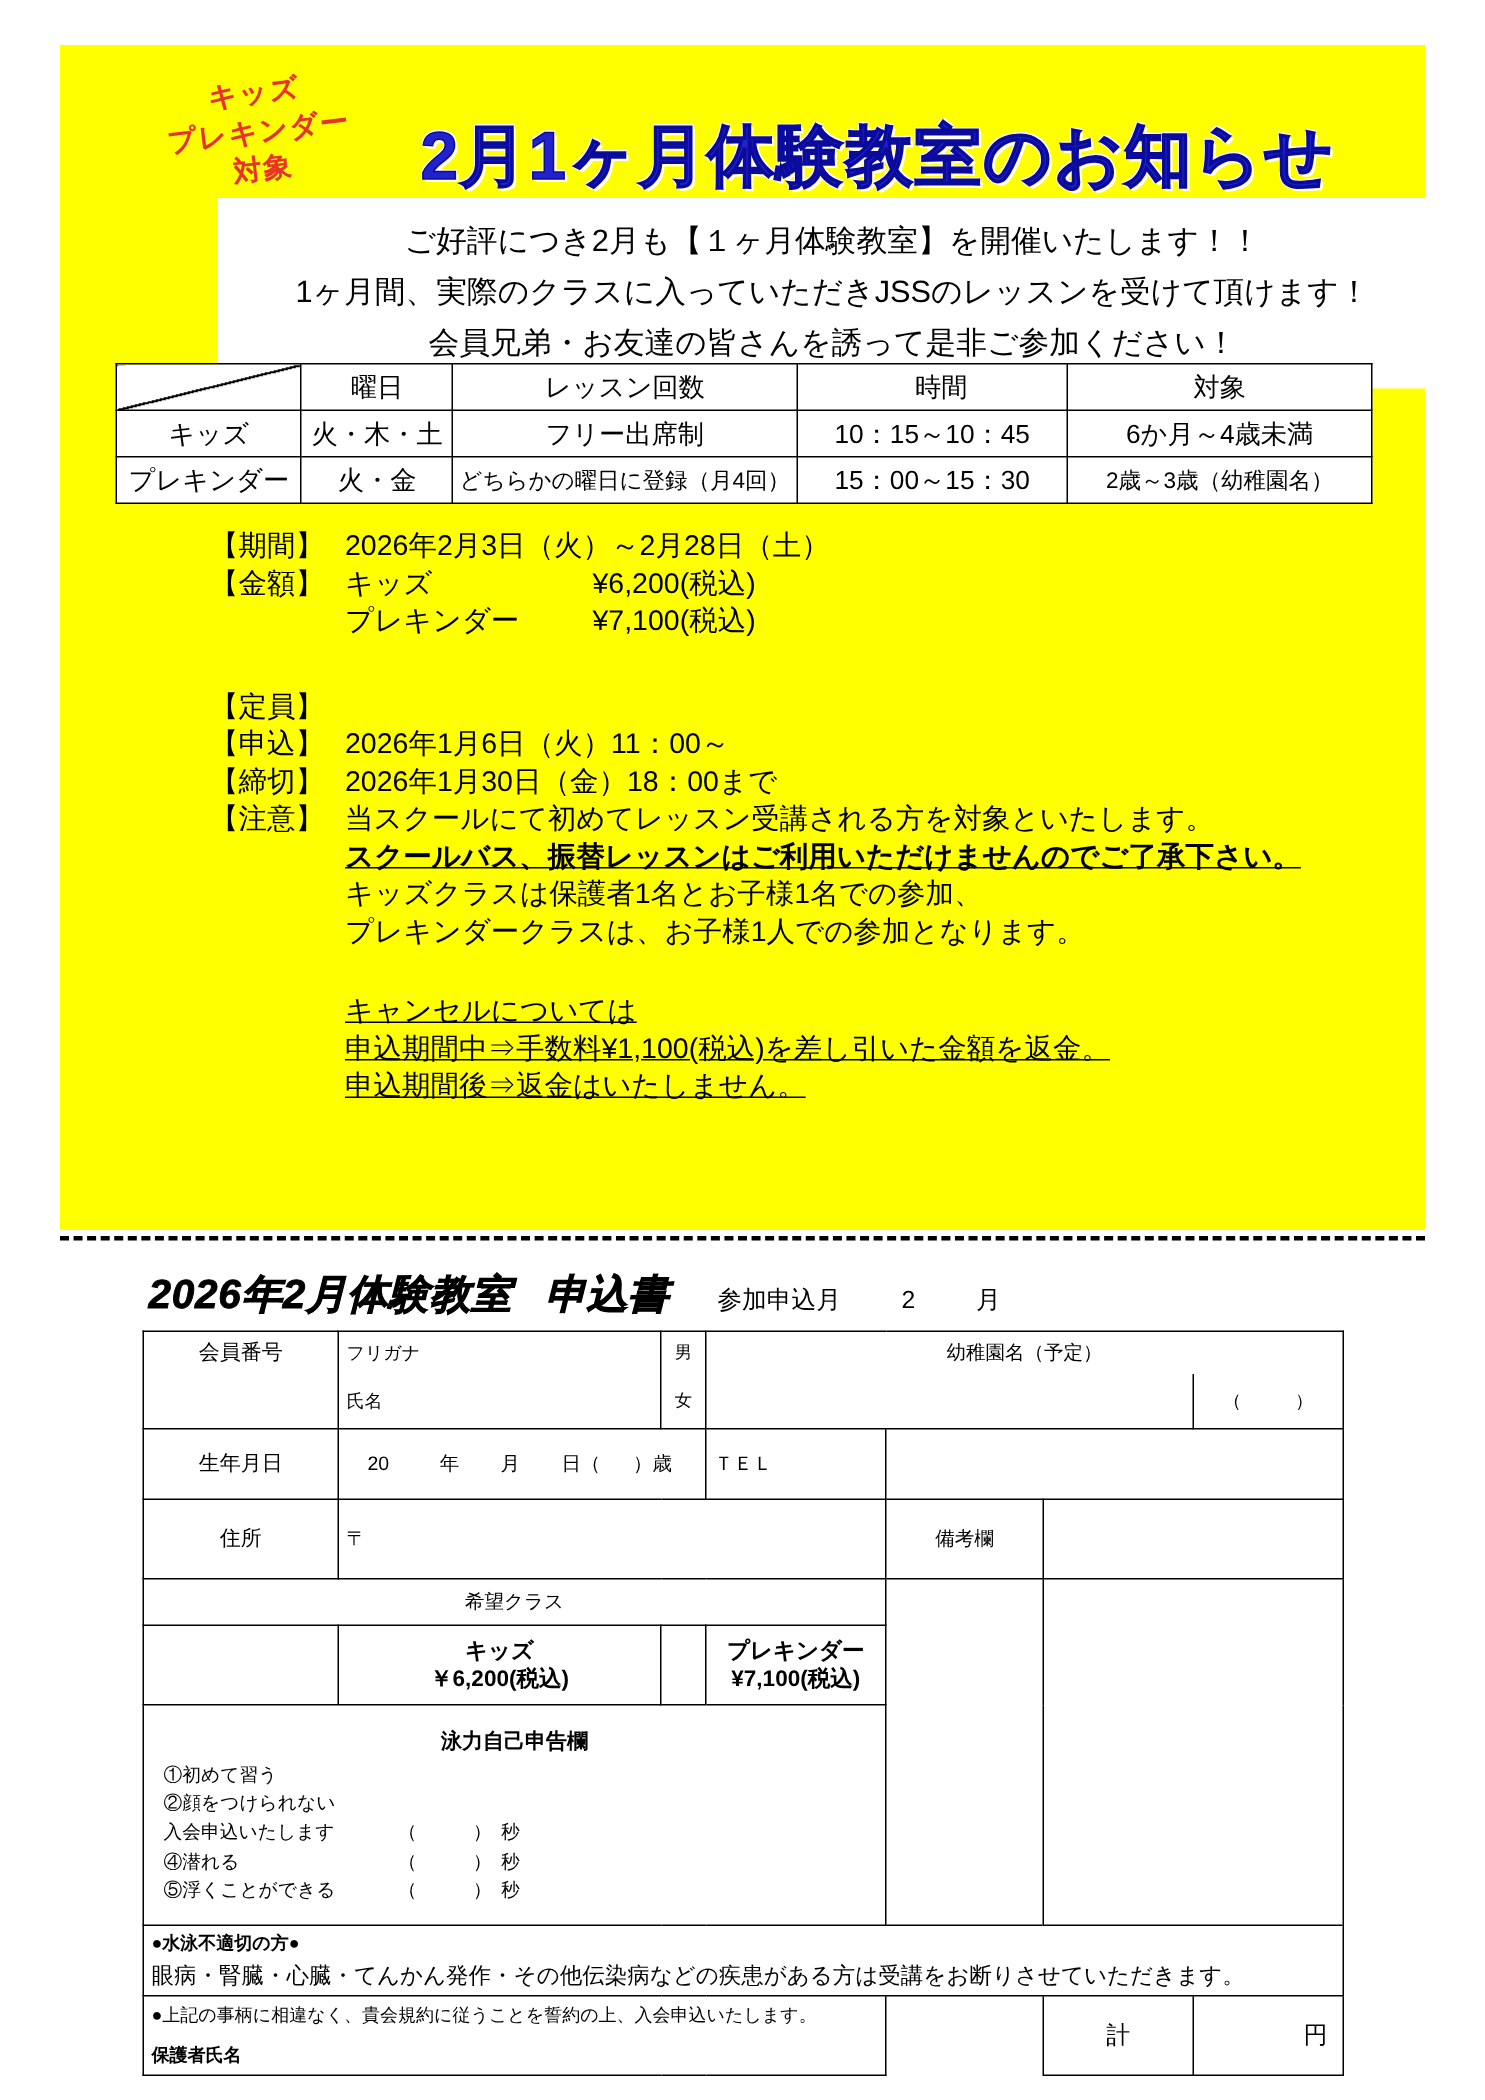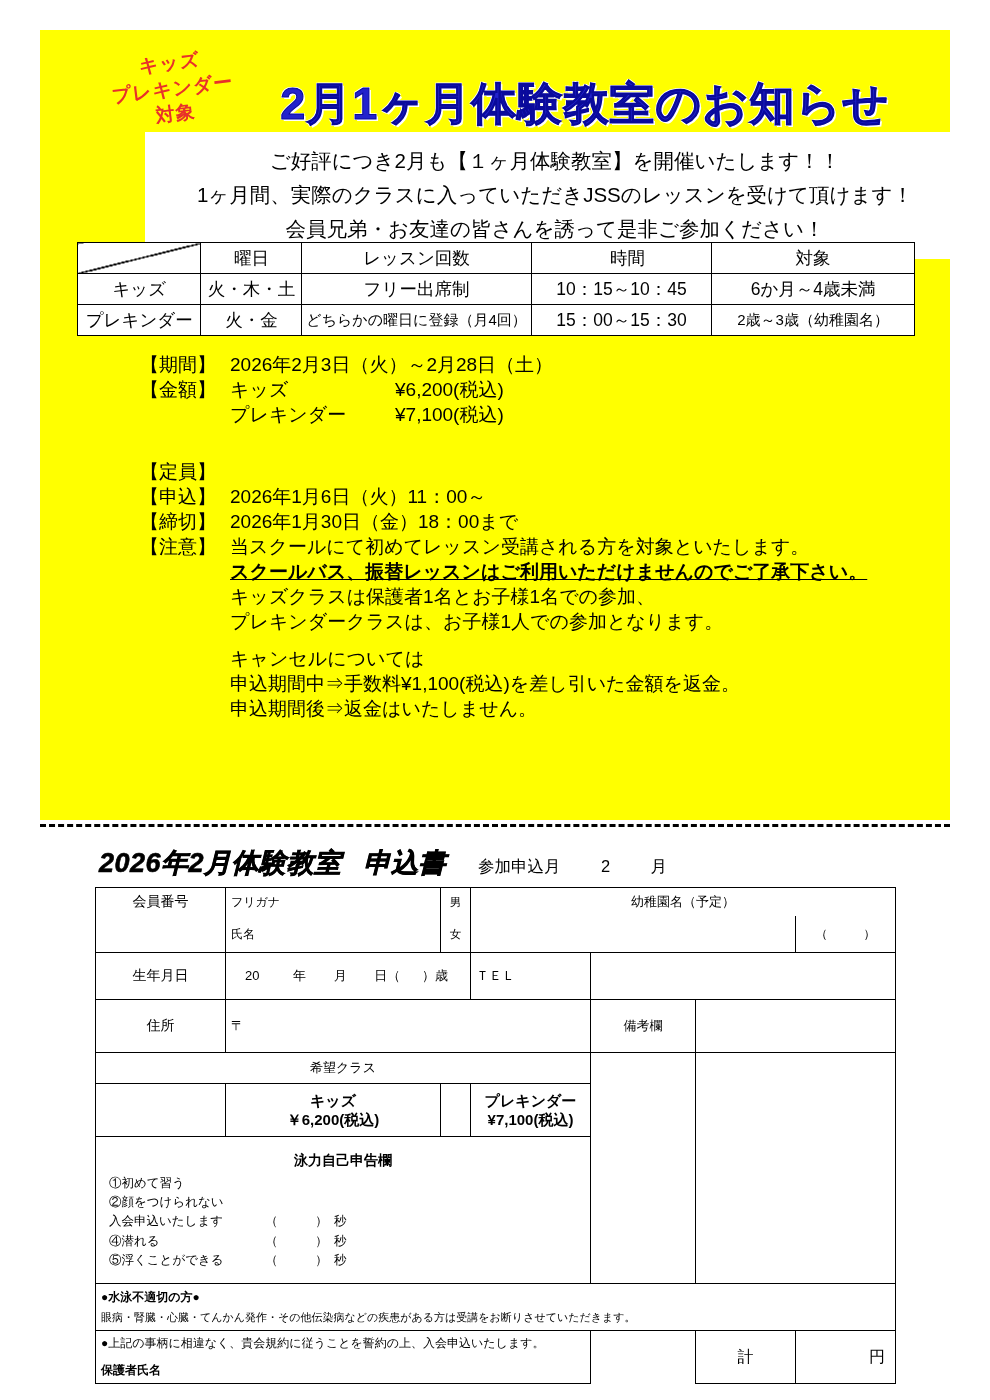--- a/index.html
+++ b/index.html
@@ -127,21 +127,21 @@
   .price-row {
     display: flex;
   }
   .price-name { width: 165px; }
   .underline-bold {
     font-weight: bold;
     text-decoration: underline;
     display: inline-block;
   }
   .gap-block { height: 26px; }
-  .cancel-block { margin-top: 18px; }
+  .cancel-block { margin-top: 34px; text-decoration: underline; }
   .cancel-block .line { margin-bottom: 6px; }
 
   
   .dash-sep {
     position: absolute;
     left: 40px;
     top: 824px;
     width: 910px;
     border-top: 3px dashed #000;
   }
@@ -206,21 +206,21 @@
     border-right: 1.3px dashed #000 !important;
   }
   .swim-list {
     font-size: 12.5px;
     line-height: 1.55;
     padding-left: 8px;
   }
   .swim-list .paren { display: inline-block; width: 75px; text-align: center; }
   .swim-title { text-align: center; font-weight: bold; font-size: 14px; padding: 2px 0 4px; }
   .note-line { font-size: 12px; }
-  .note-line2 { font-size: 11px; }
+  .note-line2 { font-size: 15px; }
   .total-cell { font-size: 16px; text-align: center; }
 </style>
 </head>
 <body>
 
 <div class="flyer">
 
   <div class="kids-badge">
     <div>キッズ</div>
     <div>プレキンダー</div>

